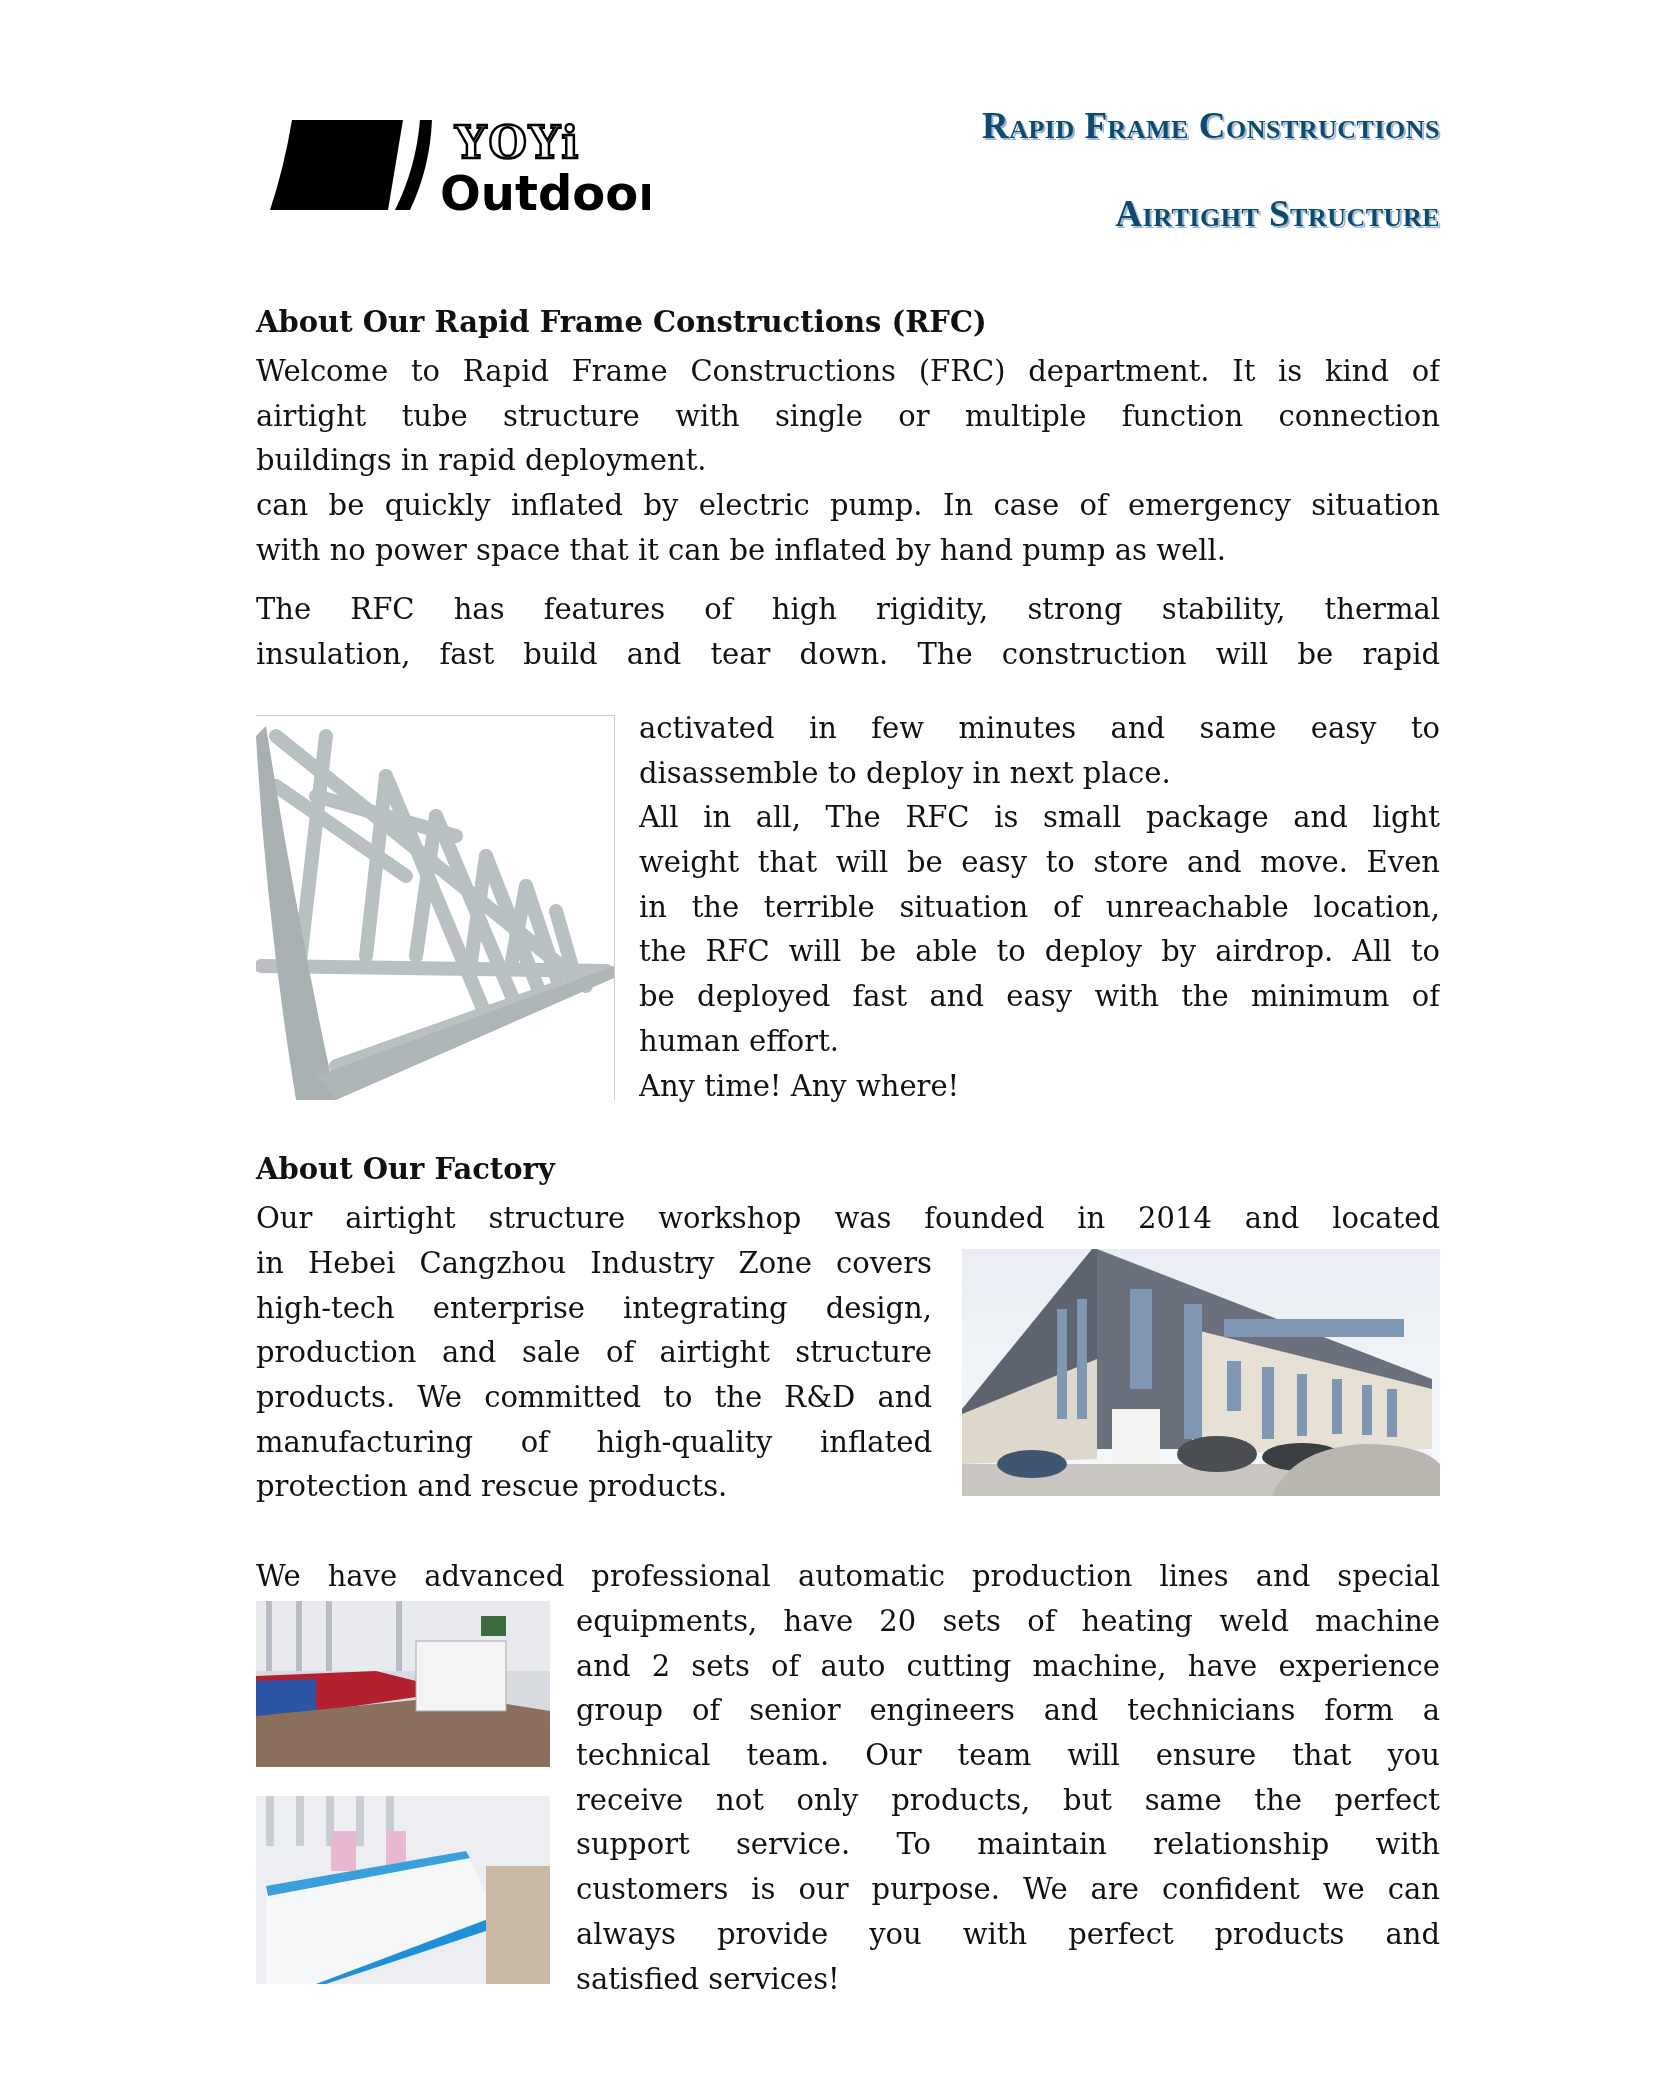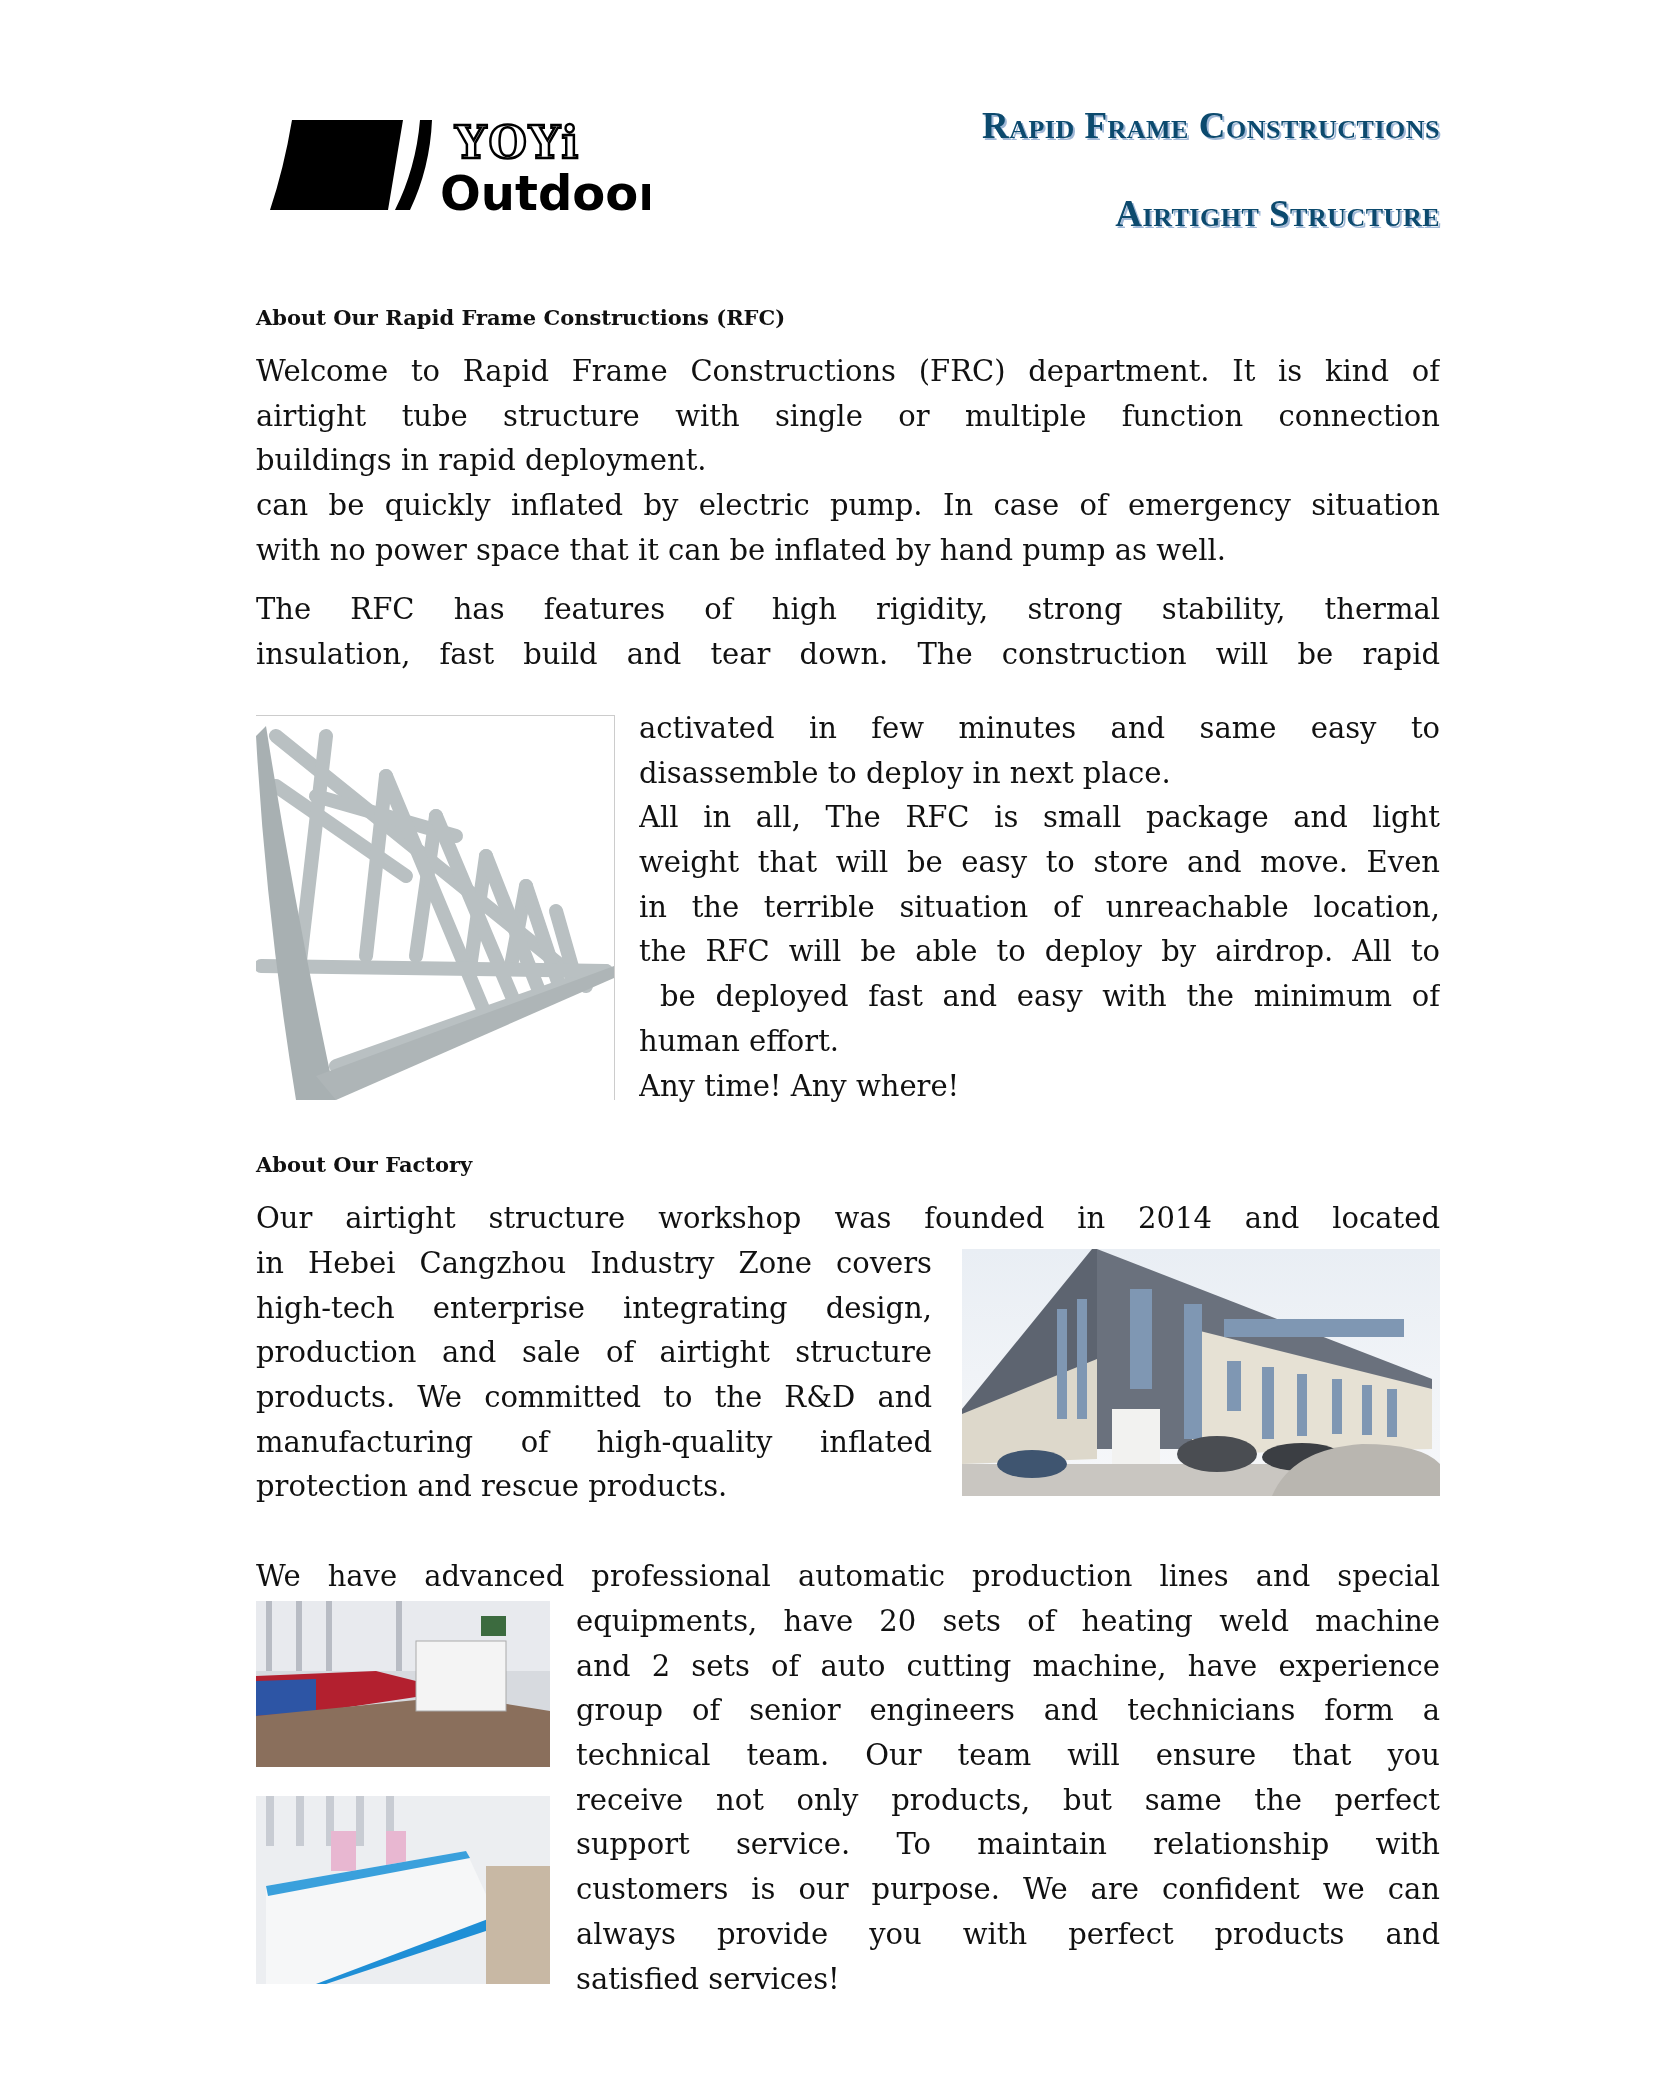--- a/index.html
+++ b/index.html
@@ -14,21 +14,21 @@
            letter-spacing: 0.5px; font-variant: small-caps; font-weight: bold; color: #0c4a6e;
            text-shadow: 2px 2px 0 #9fb7d6; white-space: nowrap; }
     .hdr1 { top: 104px; }
     .hdr2 { top: 192px; }
 
     
     .txt { position: absolute; font-family: "DejaVu Serif", serif; font-size: 29px; line-height: 44.7px;
            color: #111; text-align: justify; }
     .line { display: block; white-space: nowrap; text-align: justify; text-align-last: justify; height: 44.7px; overflow: hidden; }
     .line.last { text-align-last: left; }
-    .h { font-family: "DejaVu Serif", serif; font-weight: bold; font-size: 21px; position: absolute; left: 256px; white-space: nowrap; text-align: right; }
+    .h { font-family: "DejaVu Serif", serif; font-weight: bold; font-size: 29px; position: absolute; left: 256px; white-space: nowrap; text-align: right; }
 
     
     .img { position: absolute; overflow: hidden; }
     .img svg { width: 100%; height: 100%; display: block; }
   </style>
 </head>
 <body>
 
 <div class="logo">
   <svg viewBox="0 0 380 100">
@@ -79,21 +79,21 @@
   </svg>
 </div>
 
 <div class="txt" style="left:639px; top:706px; width:801px;">
   <span class="line" style="white-space: nowrap;">activated in few minutes and same easy to</span>
   <span class="line last">disassemble to deploy in next place.</span>
   <span class="line" style="white-space: nowrap;">All in all, The RFC is small package and light</span>
   <span class="line" style="white-space: nowrap;">weight that will be easy to store and move. Even</span>
   <span class="line" style="white-space: nowrap;">in the terrible situation of unreachable location,</span>
   <span class="line" style="white-space: nowrap;">the RFC will be able to deploy by airdrop. All to</span>
-  <span class="line" style="white-space: nowrap; margin-left: 21px;">be deployed fast and easy with the minimum of</span>
+  <span class="line" style="white-space: nowrap;">be deployed fast and easy with the minimum of</span>
   <span class="line last">human effort.</span>
   <span class="line last">Any time! Any where!</span>
 </div>
 
 <div class="h" style="top:1152px;">About Our Factory</div>
 
 <div class="txt" style="left:256px; top:1196px; width:1184px;">
   <span class="line" style="white-space: nowrap;">Our airtight structure workshop was founded in 2014 and located</span>
 </div>
 

